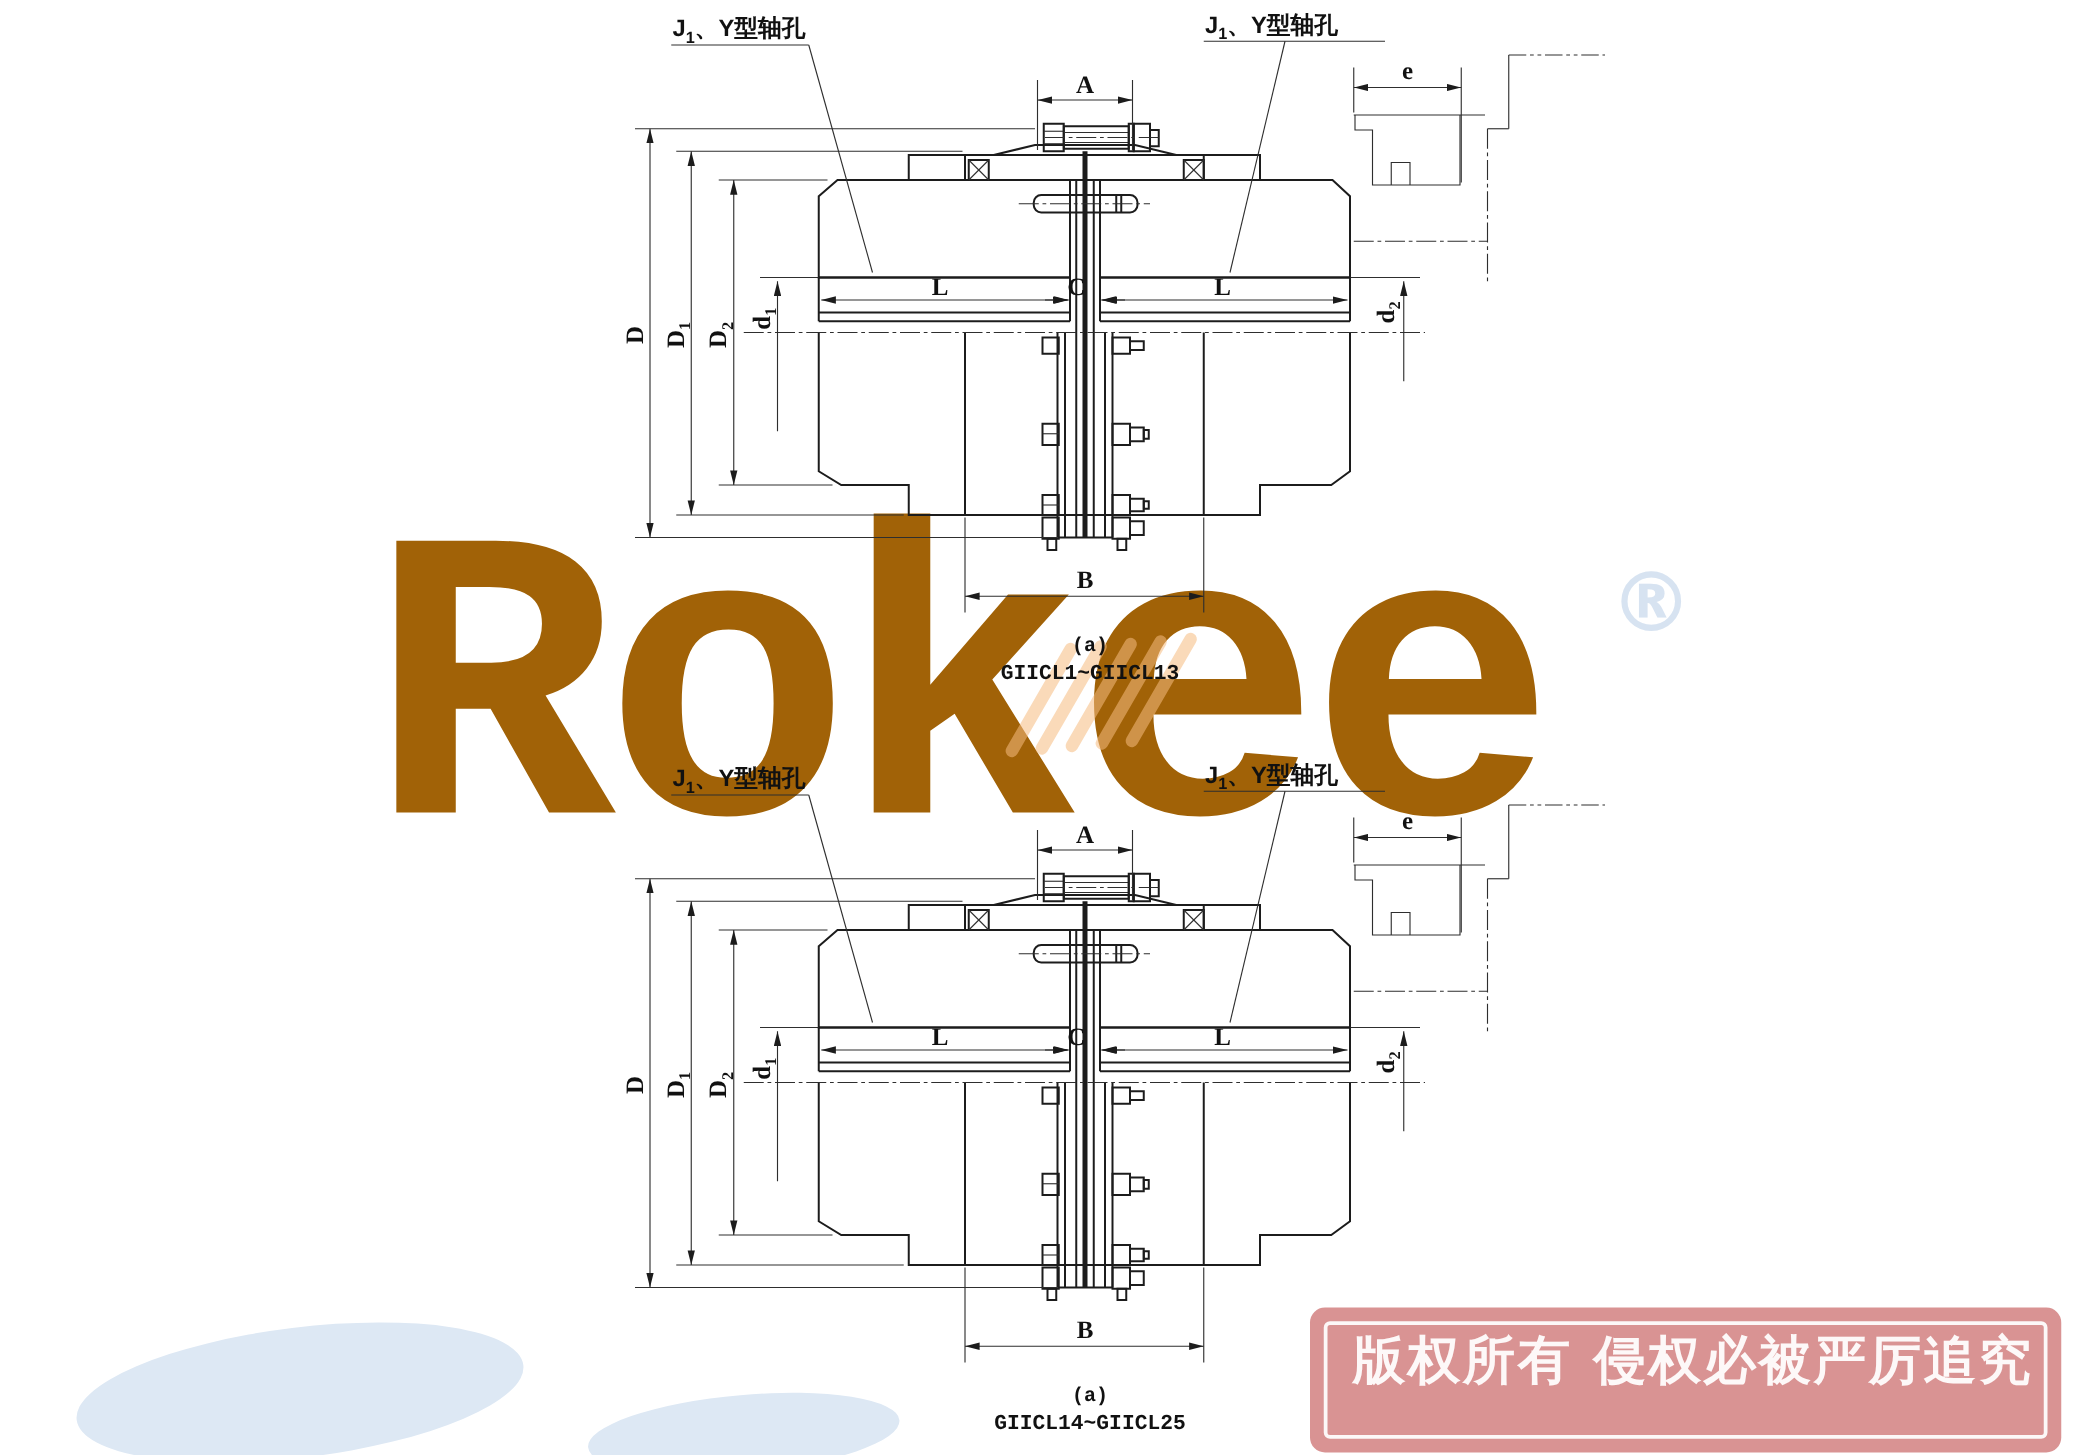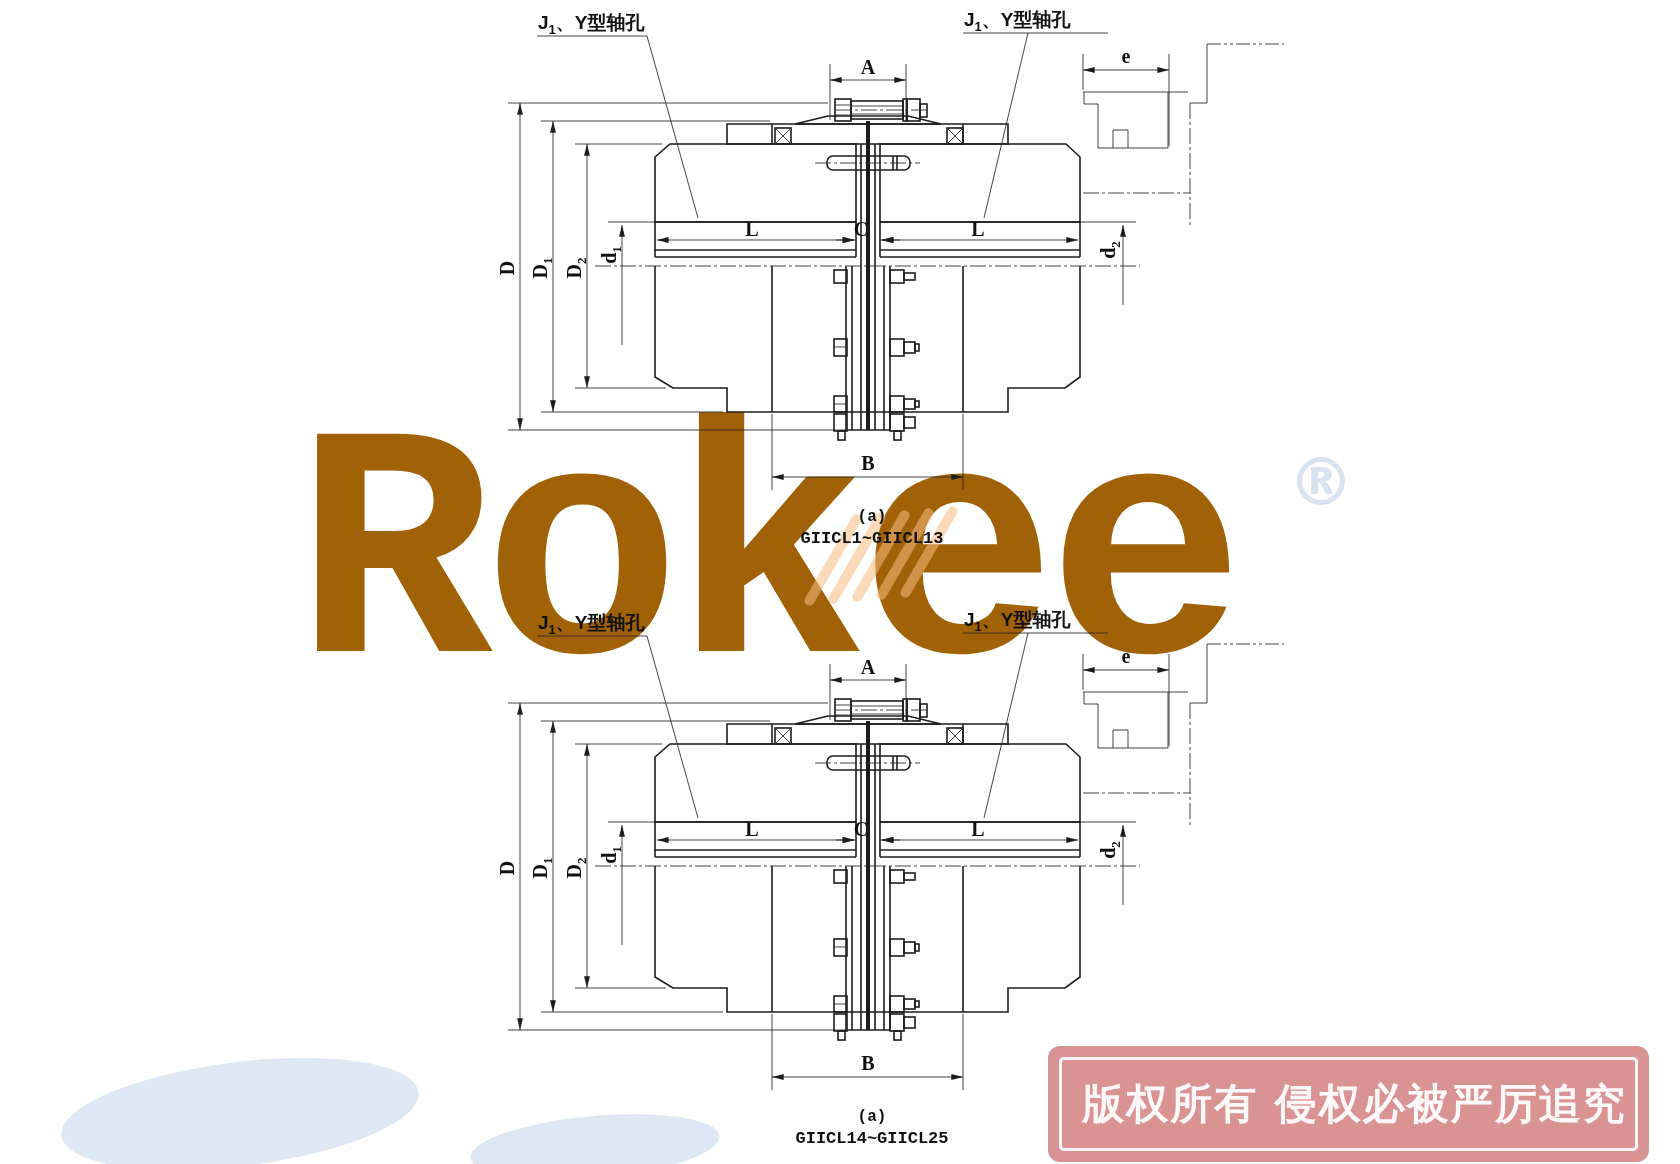--- a/index.html
+++ b/index.html
@@ -23,21 +23,21 @@
   .ph{stroke:#2e2e2e;stroke-width:0.9;fill:none;stroke-dasharray:14 3 3 3 3 3;}
   .dimtxt{font-family:"Liberation Serif",serif;font-weight:bold;font-size:20px;fill:#111;}
   .subtxt{font-size:13px;}
   .cjk{font-family:"Liberation Sans",sans-serif;font-weight:600;font-size:19px;fill:#111;}
   .cap1{font-family:"Liberation Mono",monospace;font-weight:bold;font-size:16px;fill:#111;}
   .cap2{font-family:"Liberation Mono",monospace;font-weight:bold;font-size:17px;fill:#111;}
   
   .stamp{position:absolute;left:1050px;top:1048px;width:597px;height:112px;background:#d99393;
        border-radius:10px;z-index:3;box-shadow:0 0 0 2px #d99393;}
   .stamp-inner{position:absolute;inset:9px;border:3px solid rgba(255,255,255,.92);
-       border-radius:5px;display:flex;align-items:center;justify-content:center;padding-left:12px;}
+       border-radius:5px;display:flex;align-items:flex-start;justify-content:center;padding-left:12px;}
   .stamp-text{color:#fdf8f8;font-size:42px;font-weight:bold;letter-spacing:2px;
        font-family:"DejaVu Sans",sans-serif;white-space:nowrap;}
 </style>
 </head>
 <body>
 
 <div class="canvas">
 
   <div class="watermark">Rokee</div>
   <div class="regmark">®</div>

